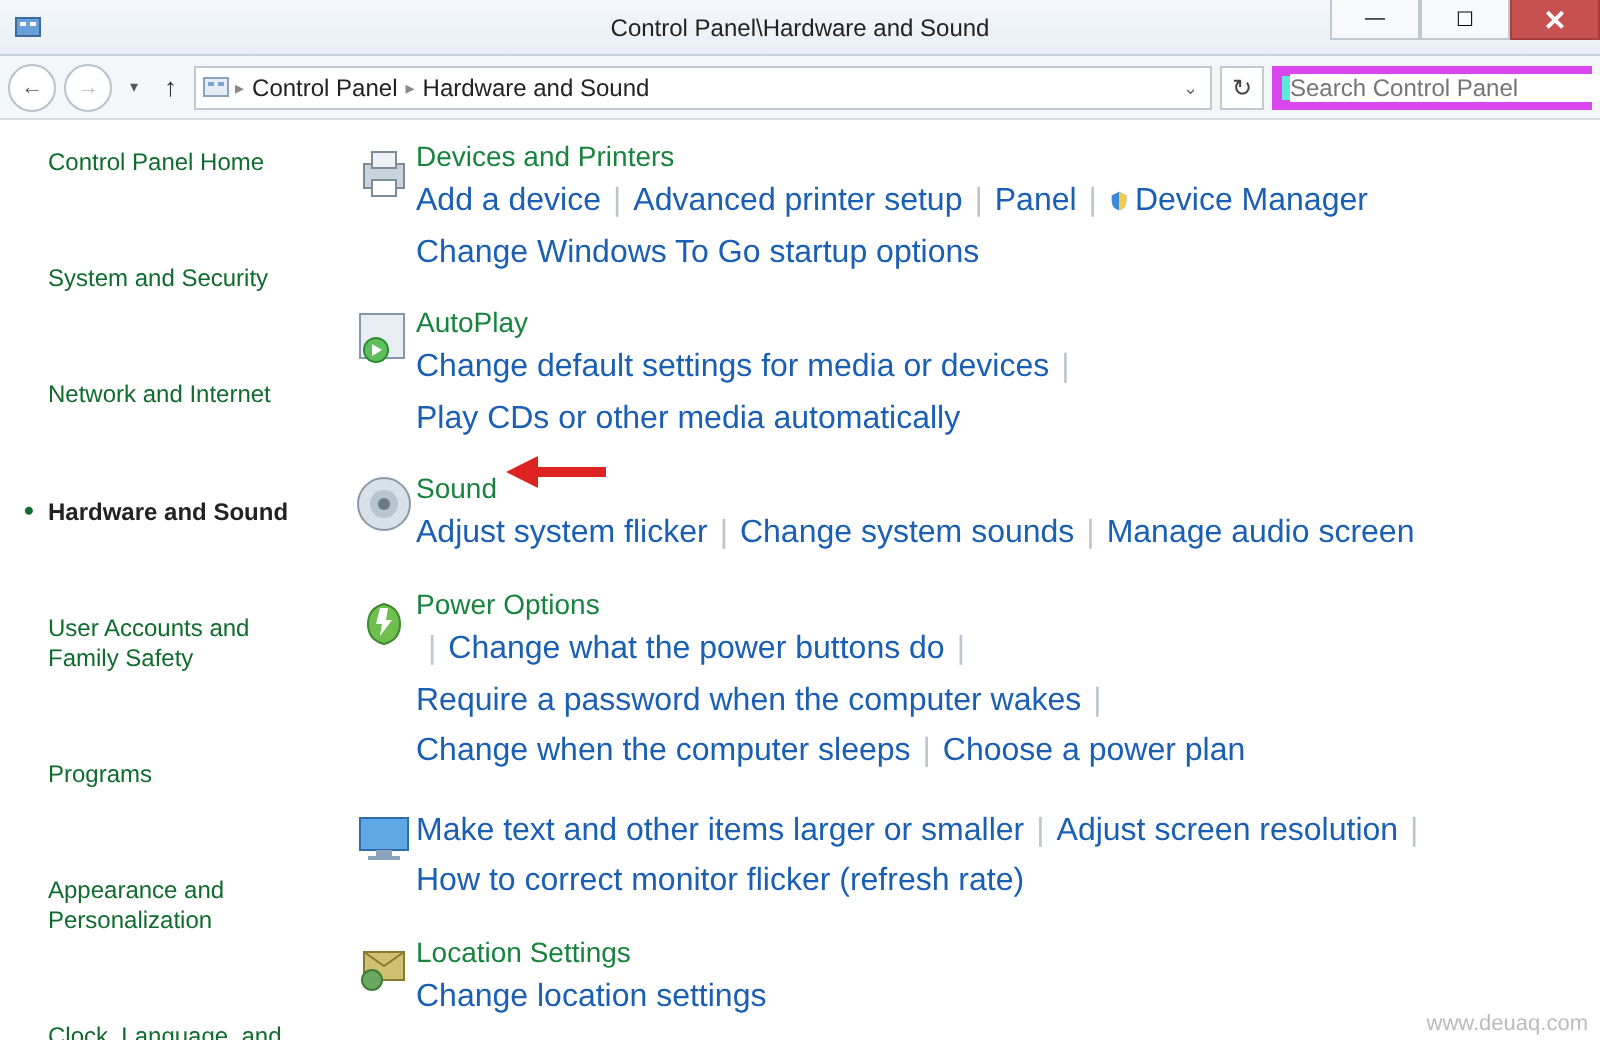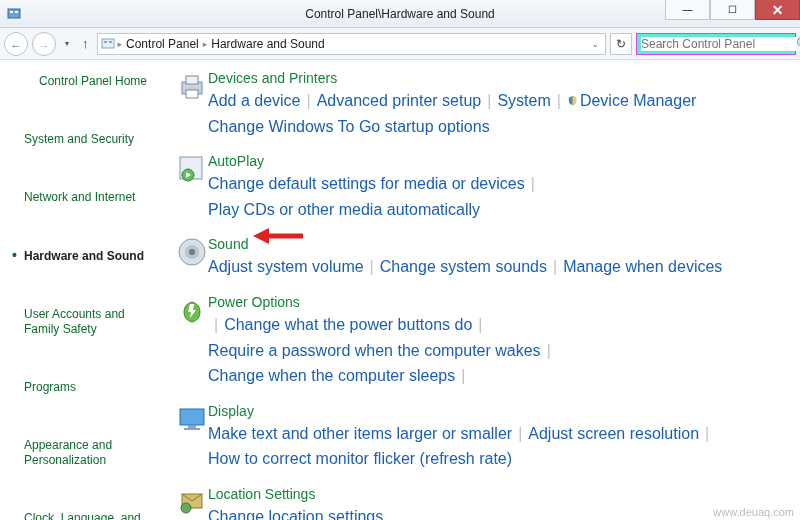--- a/index.html
+++ b/index.html
@@ -17,28 +17,28 @@
   .addrbar { height: 32px; background: #f4f7fa; border-bottom: 1px solid #d6dee6; display: flex; align-items: center; gap: 4px; padding: 0 4px; }
   .navbtn { width: 24px; height: 24px; border: 1px solid #b8c2cc; border-radius: 50%; display: flex; align-items: center; justify-content: center; font-size: 11px; color: #555; background: #fff; }
   .navbtn.small { width: 14px; border: none; background: none; font-size: 8px; }
   .uparrow { font-size: 13px; color: #333; padding: 0 4px; cursor: pointer; }
   .address { flex: 1; height: 22px; border: 1px solid #c0c8d0; background: #fff; display: flex; align-items: center; font-size: 12px; padding: 0 2px; gap: 2px; }
   .address .seg { color: #222; padding: 0 2px; white-space: nowrap; }
   .address .sep { color: #888; font-size: 9px; }
   .address .spacer { flex: 1; }
   .address .dd { color: #666; font-size: 9px; padding: 0 4px; }
   .refresh { width: 22px; height: 22px; border: 1px solid #c0c8d0; background: #fff; display: flex; align-items: center; justify-content: center; font-size: 12px; color: #444; }
-  .search { width: 160px; height: 22px; border: 1px solid #d946ef; background: #5eead4; display: flex; align-items: center; padding: 0 4px; }
+  .search { width: 160px; height: 22px; border: 5px solid #d946ef; background: #5eead4; display: flex; align-items: center; padding: 0 4px; }
   .search input { border: none; outline: none; flex: 1; font-size: 12px; color: #888; }
   .search .mag { font-size: 12px; color: #666; }
 
   
   .main { display: flex; height: calc(520px - 28px - 32px); }
   .sidebar { width: 170px; padding: 14px 8px 8px 24px; }
-  .sidebar .home { font-size: 12px; color: #0f6b2e; margin-bottom: 30px; cursor: pointer; text-align: center; }
+  .sidebar .home { font-size: 12px; color: #0f6b2e; margin-bottom: 30px; cursor: pointer; }
   .sidebar .item { font-size: 12px; color: #0f6b2e; margin-bottom: 10px; line-height: 1.2; cursor: pointer; margin-top: 44px; }
   .sidebar .item.active { color: #222; font-weight: bold; position: relative; }
   .sidebar .item.active::before { content: "•"; position: absolute; left: -12px; color: #0f6b2e; font-size: 14px; top: -2px; }
 
   .content { flex: 1; padding: 10px 10px 10px 6px; overflow: auto; }
   .cat { display: flex; margin-bottom: 14px; }
   .cat .cicon { width: 32px; height: 32px; flex-shrink: 0; }
   .catbody { flex: 1; }
   .cattitle { font-size: 14px; color: #18833e; cursor: pointer; margin-bottom: 2px; }
   .links { display: flex; flex-wrap: wrap; align-items: center; font-size: 16px; line-height: 1.6; }
@@ -114,21 +114,21 @@
           <rect x="10" y="6" width="12" height="8" fill="#eef2f6" stroke="#7d8c99"></rect>
           <rect x="10" y="20" width="12" height="8" fill="#fff" stroke="#7d8c99"></rect>
         </svg>
       <div class="catbody">
         <div class="cattitle">Devices and Printers</div>
         <div class="links">
           <a>Add a device</a>
             <span class="bar">|</span>
           <a>Advanced printer setup</a>
             <span class="bar">|</span>
-          <a>System</a>
+          <a>Panel</a>
             <span class="bar">|</span>
           <svg class="shield" viewBox="0 0 12 12">
               <path d="M6 1 L10 3 V6 Q10 10 6 11 Q2 10 2 6 V3 Z" fill="#3a8ad8"></path>
               <path d="M6 1 L10 3 V6 Q10 10 6 11 Z" fill="#f7c948"></path>
             </svg>
           <a>Device Manager</a>
           <span style="flex-basis:100%;height:0"></span>
           <a>Change Windows To Go startup options</a>
         </div>
       </div>
@@ -152,57 +152,57 @@
 
     <div class="cat">
       <svg class="cicon" viewBox="0 0 32 32">
           <circle cx="16" cy="16" r="13" fill="#d9e1e8" stroke="#8a99a6"></circle>
           <circle cx="16" cy="16" r="7" fill="#b8c4ce"></circle>
           <circle cx="16" cy="16" r="3" fill="#6d7b87"></circle>
         </svg>
       <div class="catbody">
         <div class="cattitle">Sound</div>
         <div class="links">
-          <a>Adjust system volume</a>
+          <a>Adjust system flicker</a>
             <span class="bar">|</span>
           <a>Change system sounds</a>
             <span class="bar">|</span>
-          <a>Manage when devices</a>
+          <a>Manage audio screen</a>
         </div>
       </div>
     </div>
 
     <div class="cat">
       <svg class="cicon" viewBox="0 0 32 32">
           <path d="M8 18 Q8 10 16 8 Q24 10 24 18 Q24 26 16 28 Q8 26 8 18 Z" fill="#6fbf4f" stroke="#3e8a2e"></path>
           <path d="M14 10 L18 10 L17 16 L20 16 L14 24 L15 18 L12 18 Z" fill="#fff"></path>
         </svg>
       <div class="catbody">
         <div class="cattitle">Power Options</div>
         <div class="links">
             <span class="bar">|</span>
           <a>Change what the power buttons do</a>
             <span class="bar">|</span>
           <span style="flex-basis:100%;height:0"></span>
           <a>Require a password when the computer wakes</a>
             <span class="bar">|</span>
           <a>Change when the computer sleeps</a>
             <span class="bar">|</span>
+          <a>Choose a power plan</a>
         </div>
       </div>
     </div>
 
     <div class="cat">
       <svg class="cicon" viewBox="0 0 32 32">
           <rect x="4" y="6" width="24" height="16" fill="#5fa8e6" stroke="#2e6ea6"></rect>
           <rect x="12" y="22" width="8" height="3" fill="#8aa4be"></rect>
           <rect x="8" y="25" width="16" height="2" fill="#8aa4be"></rect>
         </svg>
       <div class="catbody">
-        <div class="cattitle">Display</div>
         <div class="links">
           <a>Make text and other items larger or smaller</a>
             <span class="bar">|</span>
           <a>Adjust screen resolution</a>
             <span class="bar">|</span>
           <span style="flex-basis:100%;height:0"></span>
           <a>How to correct monitor flicker (refresh rate)</a>
         </div>
       </div>
     </div>

